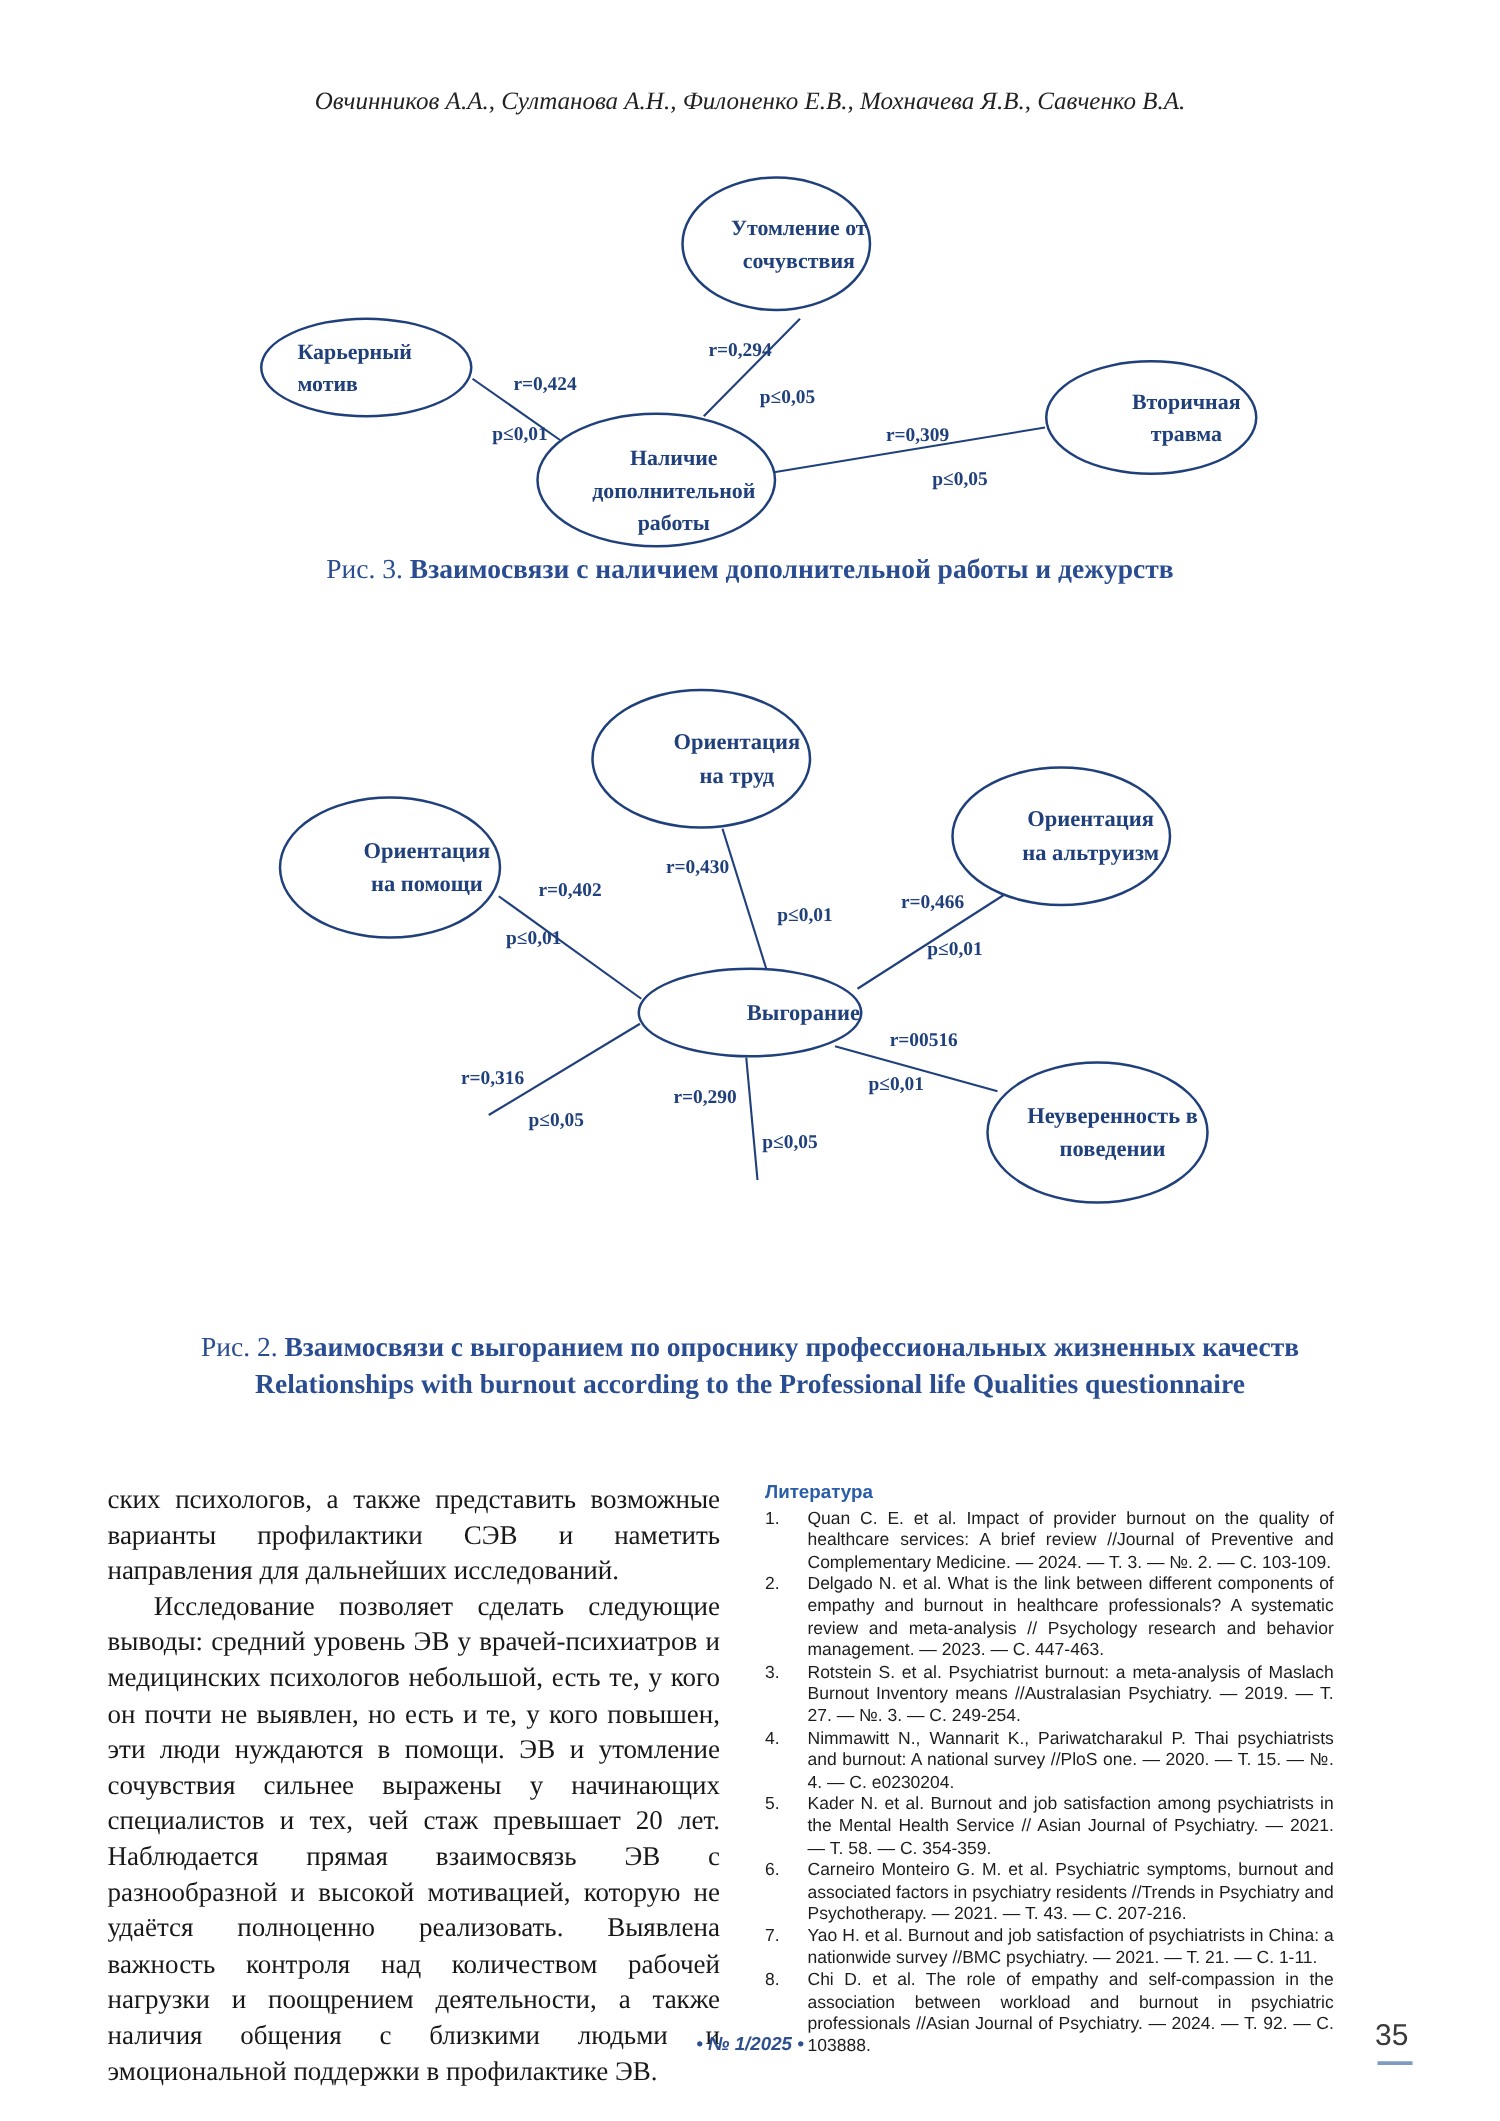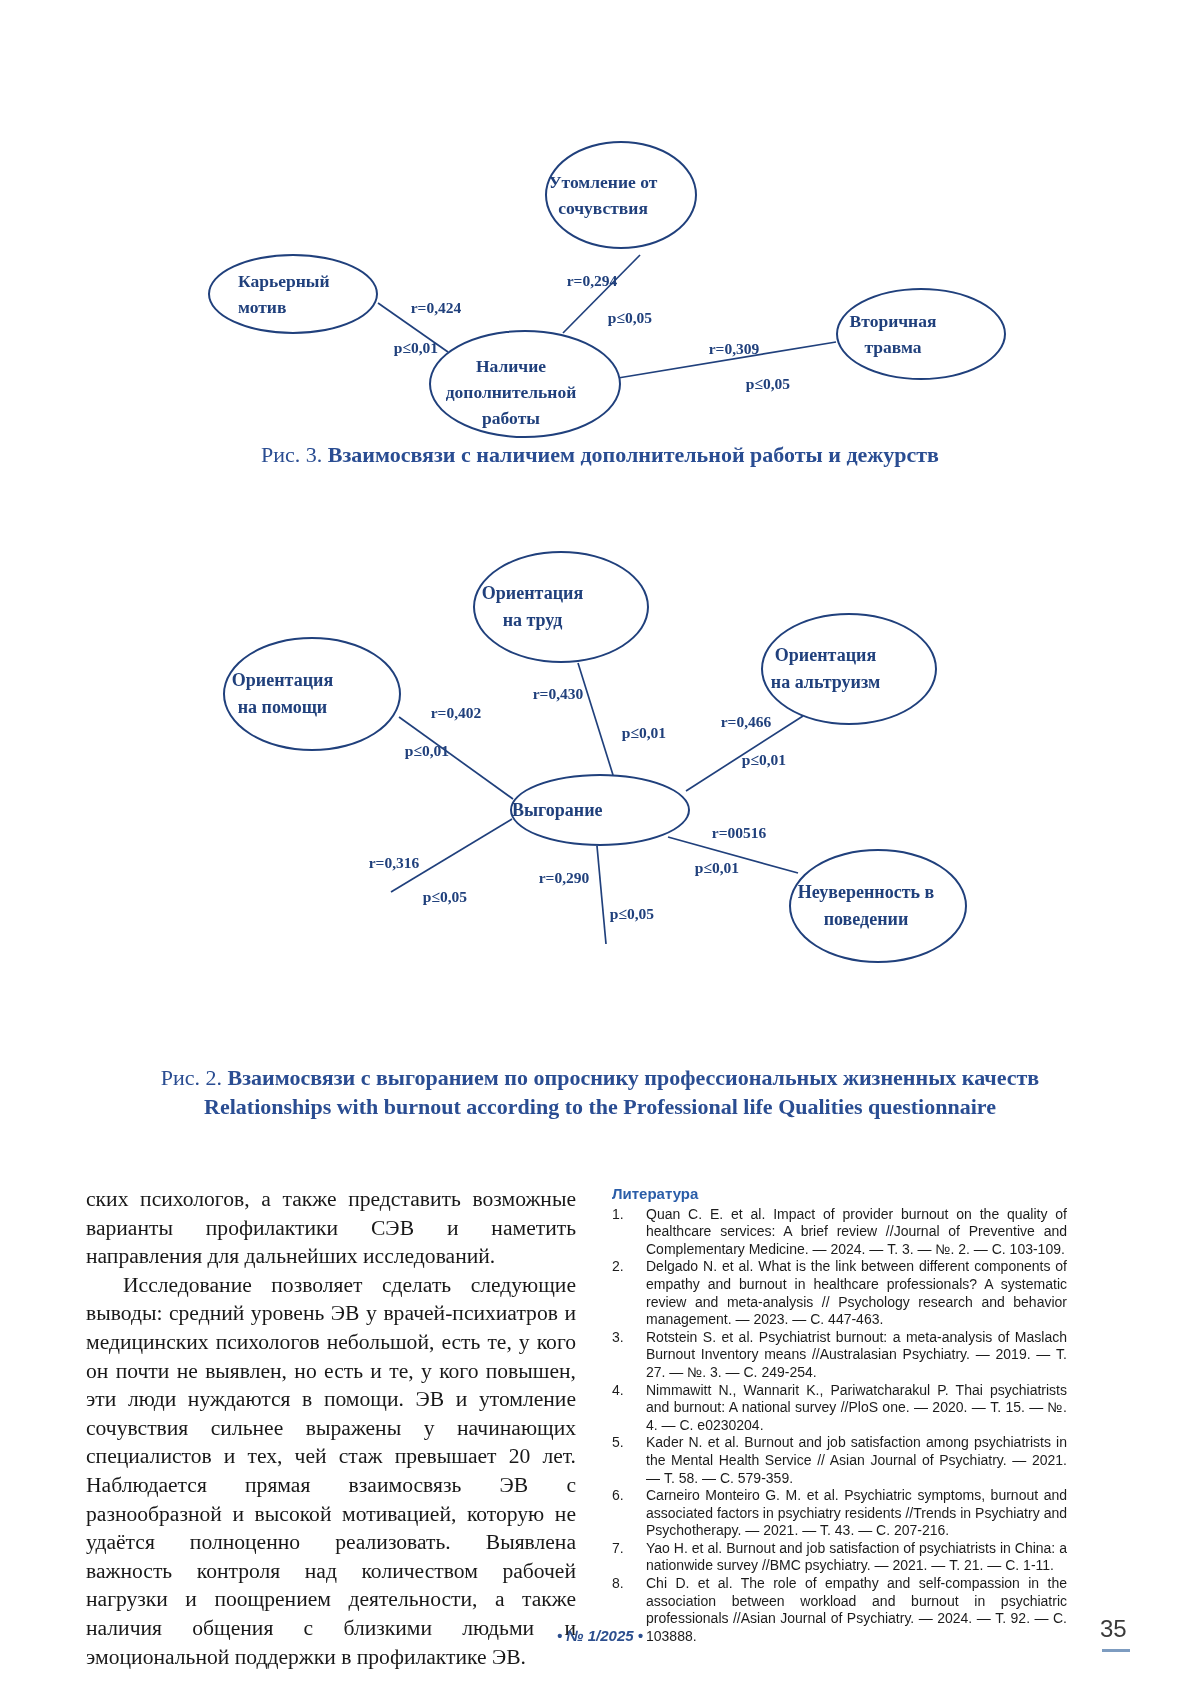--- a/index.html
+++ b/index.html
@@ -16,21 +16,21 @@
   }
   .authors{
     position:absolute;top:70px;left:0;width:1200px;text-align:center;
     font-family:"Liberation Serif",serif;font-style:italic;font-size:20px;color:#222;
   }
   svg.edges{position:absolute;left:0;top:0;pointer-events:none;}
   svg.edges line{stroke:var(--navy);stroke-width:1.7;}
   .node{
     position:absolute;border:2px solid var(--navy);border-radius:50%;background:#fff;
     color:var(--navy);font-family:"Liberation Serif",serif;font-weight:bold;
-    display:flex;align-items:center;justify-content:flex-start;text-align:center;
+    display:flex;align-items:center;justify-content:flex-end;text-align:center;
     font-size:18px;line-height:1.5;
   }
   .node .nlabel{display:block;}
   .node.left-align{justify-content:flex-start;text-align:left;padding-left:28px;}
   .elabel{
     position:absolute;transform:translate(-50%,-50%);
     color:var(--navy);font-family:"Liberation Serif",serif;font-weight:bold;
     font-size:15.5px;white-space:nowrap;
   }
   .caption{
@@ -65,20 +65,21 @@
   }
   .page-number-rule{
     position:absolute;top:1649px;left:1102px;width:28px;height:3px;background:#7d9cc0;
   }
 </style>
 </head>
 <body>
 
 <div class="page">
 
+  <div class="authors">Овчинников А.А., Султанова А.Н., Филоненко Е.В., Мохначева Я.В., Савченко В.А.</div>
 
   <svg class="edges" width="1200" height="1697" viewBox="0 0 1200 1697">
 
     <line x1="378" y1="303" x2="448" y2="352"></line>
     <line x1="640" y1="255" x2="563" y2="333"></line>
     <line x1="618" y1="378" x2="836" y2="342"></line>
 
     <line x1="578" y1="663" x2="613" y2="775"></line>
     <line x1="399" y1="717" x2="513" y2="799"></line>
     <line x1="686" y1="791" x2="803" y2="716"></line>
@@ -170,21 +171,21 @@
     <div class="ref">
       <span class="ref-num">3.</span>
       <span class="ref-text">Rotstein S. et al. Psychiatrist burnout: a meta-analysis of Maslach Burnout Inventory means //Australasian Psychiatry. — 2019. — Т. 27. — №. 3. — С. 249-254.</span>
     </div>
     <div class="ref">
       <span class="ref-num">4.</span>
       <span class="ref-text">Nimmawitt N., Wannarit K., Pariwatcharakul P. Thai psychiatrists and burnout: A national survey //PloS one. — 2020. — Т. 15. — №. 4. — С. e0230204.</span>
     </div>
     <div class="ref">
       <span class="ref-num">5.</span>
-      <span class="ref-text">Kader N. et al. Burnout and job satisfaction among psychiatrists in the Mental Health Service // Asian Journal of Psychiatry. — 2021. — Т. 58. — С. 579-359.</span>
+      <span class="ref-text">Kader N. et al. Burnout and job satisfaction among psychiatrists in the Mental Health Service // Asian Journal of Psychiatry. — 2021. — Т. 58. — С. 354-359.</span>
     </div>
     <div class="ref">
       <span class="ref-num">6.</span>
       <span class="ref-text">Carneiro Monteiro G. M. et al. Psychiatric symptoms, burnout and associated factors in psychiatry residents //Trends in Psychiatry and Psychotherapy. — 2021. — Т. 43. — С. 207-216.</span>
     </div>
     <div class="ref">
       <span class="ref-num">7.</span>
       <span class="ref-text">Yao H. et al. Burnout and job satisfaction of psychiatrists in China: a nationwide survey //BMC psychiatry. — 2021. — Т. 21. — С. 1-11.</span>
     </div>
     <div class="ref">

